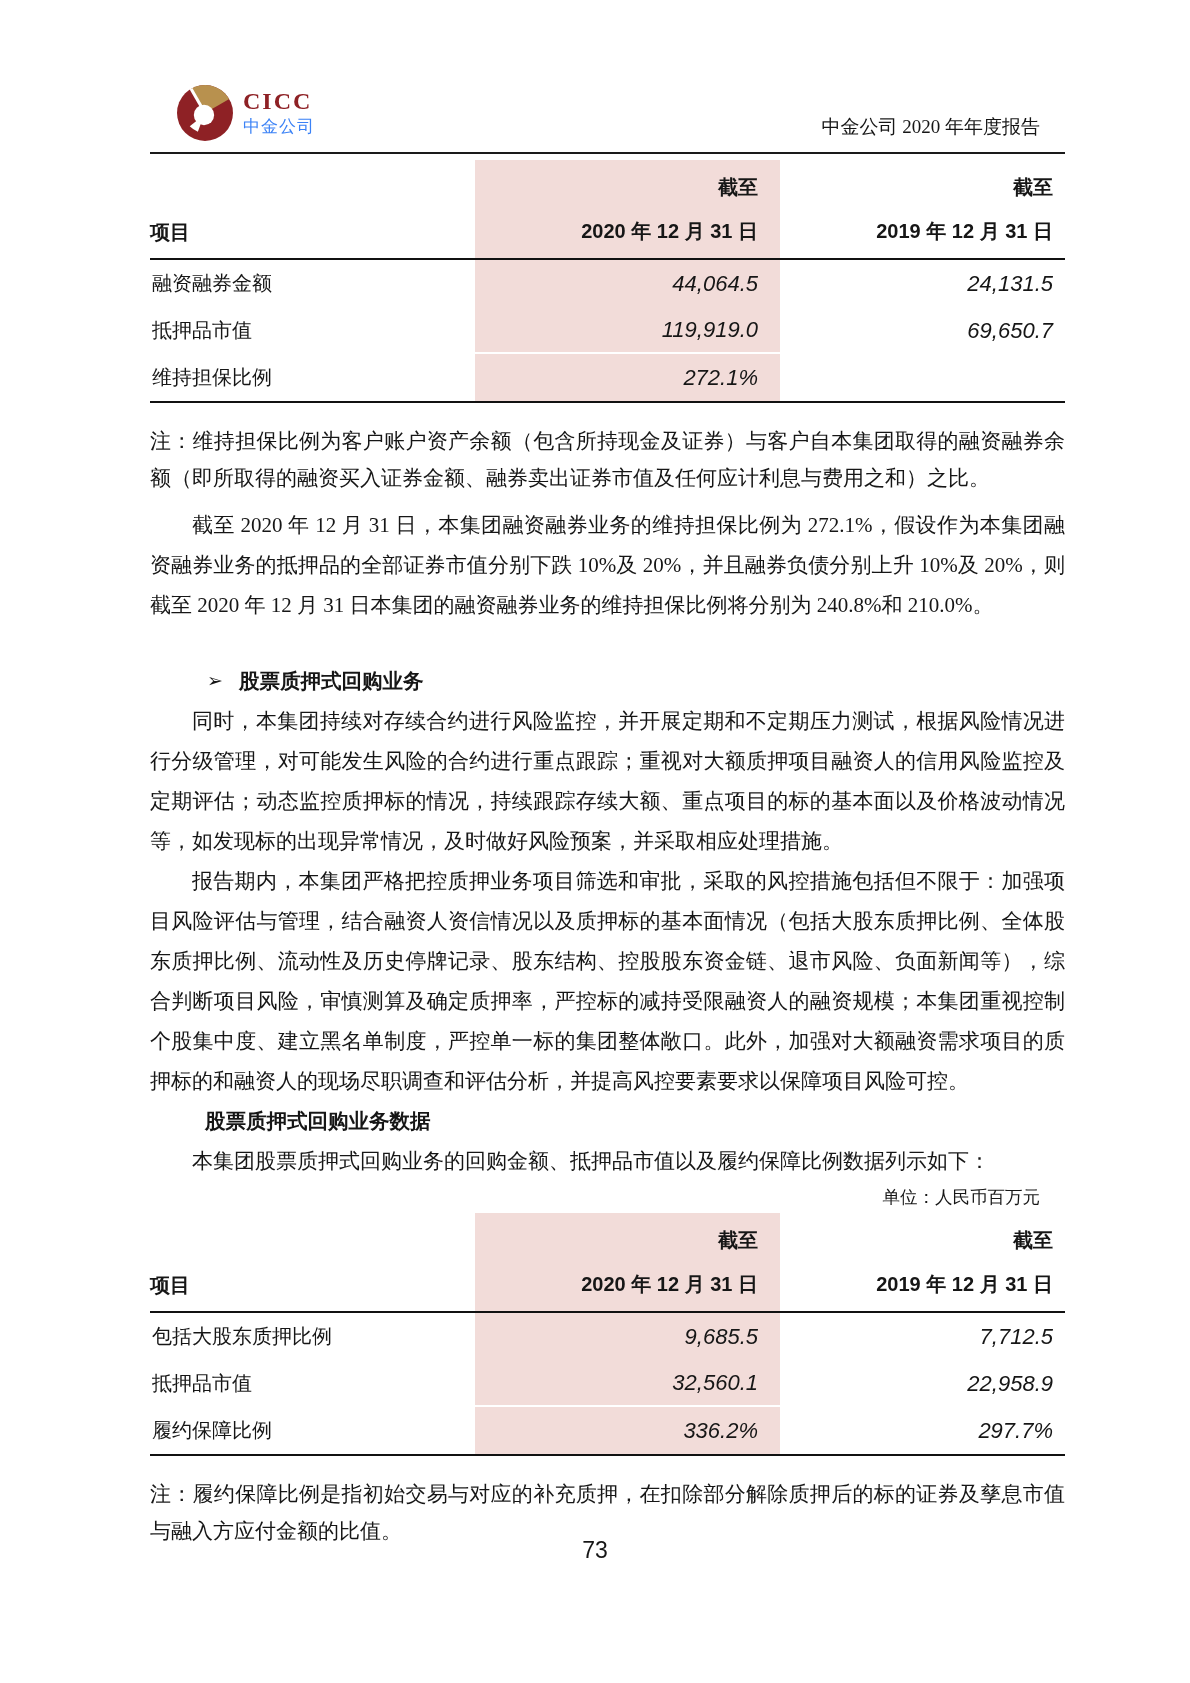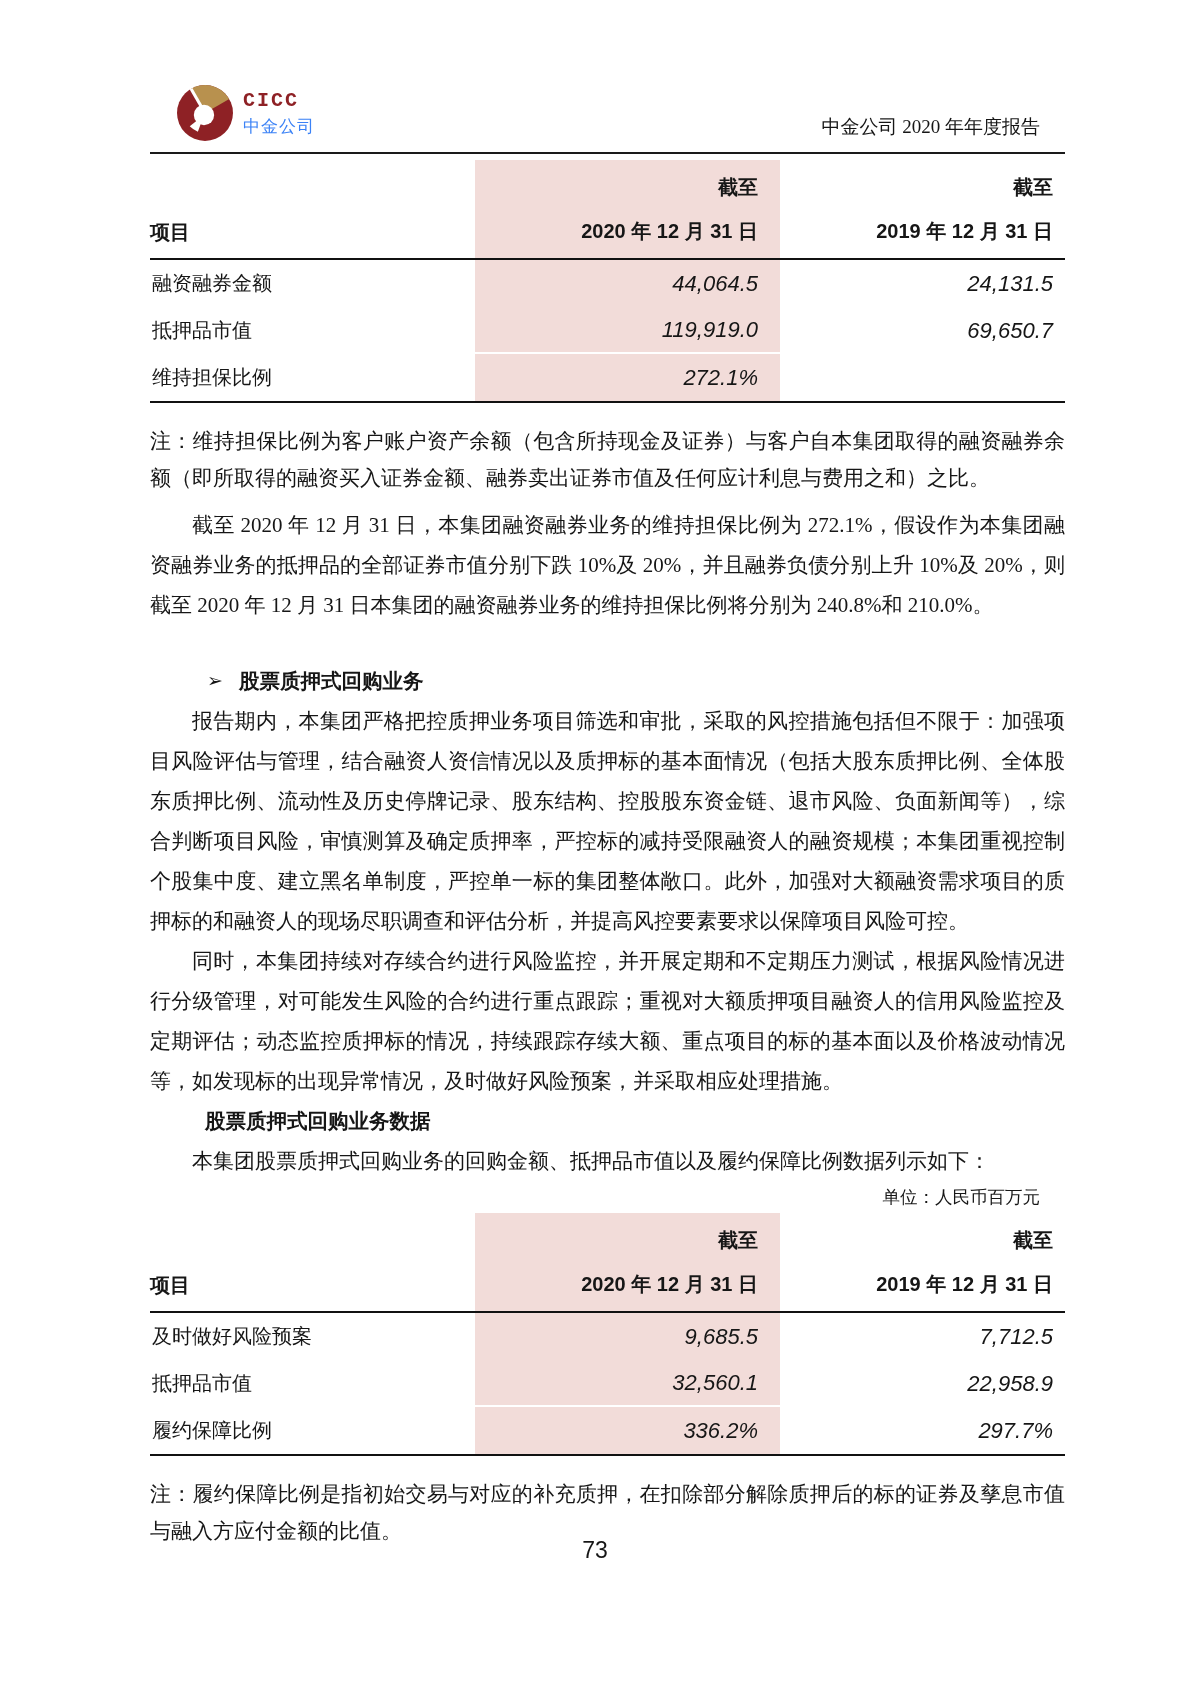--- a/index.html
+++ b/index.html
@@ -17,22 +17,22 @@
   
   .header-bar {
     padding-top:80px;
     display:flex; justify-content:space-between; align-items:flex-end;
     height:62px;
   }
   .brand { display:flex; align-items:center; margin-left:26px; }
   .brand-mark { width:58px; height:58px; }
   .brand-text { margin-left:9px; display:flex; flex-direction:column; justify-content:center; }
   .brand-en {
-    font-family:Liberation Mono, monospace;
-    font-weight:bold; font-size:20px; letter-spacing:2px; color:#8e2125; line-height:26px;
+    font-family:Liberation Serif, serif;
+    font-weight:bold; font-size:24px; letter-spacing:2px; color:#8e2125; line-height:26px;
   }
   .brand-cn { font-weight:normal; font-size:17px; color:#3b82f6; line-height:25px; letter-spacing:1px; }
   .report-title { font-size:19px; padding-right:25px; padding-bottom:2px; }
   .rule { border-bottom:2px solid #1a1a1a; margin-top:10px; }
 
   
   .tbl { width:915px; }
   .tbl1 { margin-top:6px; }
   .grid-row { display:grid; grid-template-columns:325px 305px 285px; }
   .tbl-head { border-bottom:2.5px solid #111; }
@@ -147,41 +147,41 @@
 
     <div class="note">注：维持担保比例为客户账户资产余额（包含所持现金及证券）与客户自本集团取得的融资融券余额（即所取得的融资买入证券金额、融券卖出证券市值及任何应计利息与费用之和）之比。</div>
 
     <p class="para para1">截至 2020 年 12 月 31 日，本集团融资融券业务的维持担保比例为 272.1%，假设作为本集团融资融券业务的抵押品的全部证券市值分别下跌 10%及 20%，并且融券负债分别上升 10%及 20%，则截至 2020 年 12 月 31 日本集团的融资融券业务的维持担保比例将分别为 240.8%和 210.0%。</p>
 
     <div class="section-heading">
       <span class="bullet">➢</span>
       <span>股票质押式回购业务</span>
     </div>
 
+    <p class="para">同时，本集团持续对存续合约进行风险监控，并开展定期和不定期压力测试，根据风险情况进行分级管理，对可能发生风险的合约进行重点跟踪；重视对大额质押项目融资人的信用风险监控及定期评估；动态监控质押标的情况，持续跟踪存续大额、重点项目的标的基本面以及价格波动情况等，如发现标的出现异常情况，及时做好风险预案，并采取相应处理措施。</p>
     <p class="para">报告期内，本集团严格把控质押业务项目筛选和审批，采取的风控措施包括但不限于：加强项目风险评估与管理，结合融资人资信情况以及质押标的基本面情况（包括大股东质押比例、全体股东质押比例、流动性及历史停牌记录、股东结构、控股股东资金链、退市风险、负面新闻等），综合判断项目风险，审慎测算及确定质押率，严控标的减持受限融资人的融资规模；本集团重视控制个股集中度、建立黑名单制度，严控单一标的集团整体敞口。此外，加强对大额融资需求项目的质押标的和融资人的现场尽职调查和评估分析，并提高风控要素要求以保障项目风险可控。</p>
-    <p class="para">同时，本集团持续对存续合约进行风险监控，并开展定期和不定期压力测试，根据风险情况进行分级管理，对可能发生风险的合约进行重点跟踪；重视对大额质押项目融资人的信用风险监控及定期评估；动态监控质押标的情况，持续跟踪存续大额、重点项目的标的基本面以及价格波动情况等，如发现标的出现异常情况，及时做好风险预案，并采取相应处理措施。</p>
 
     <div class="sub-heading">股票质押式回购业务数据</div>
     <p class="para">本集团股票质押式回购业务的回购金额、抵押品市值以及履约保障比例数据列示如下：</p>
     <div class="unit-note">单位：人民币百万元</div>
 
     <div class="tbl" style="margin-top:4px;">
       <div class="grid-row tbl-head">
         <div class="th-item">项目</div>
         <div class="th-col pink">
           <span class="l1">截至</span>
           <span class="l2">2020 年 12 月 31 日</span>
         </div>
         <div class="th-col plain">
           <span class="l1">截至</span>
           <span class="l2">2019 年 12 月 31 日</span>
         </div>
       </div>
       <div class="grid-row body-row">
-        <div class="cell-item">及时做好风险预案</div>
+        <div class="cell-item">包括大股东质押比例</div>
         <div class="cell-val c2 pink">9,685.5</div>
         <div class="cell-val c3">7,712.5</div>
       </div>
       <div class="grid-row body-row row-sep">
         <div class="cell-item">抵押品市值</div>
         <div class="cell-val c2 pink">32,560.1</div>
         <div class="cell-val c3">22,958.9</div>
       </div>
       <div class="grid-row body-row tbl-bottom">
         <div class="cell-item">履约保障比例</div>

